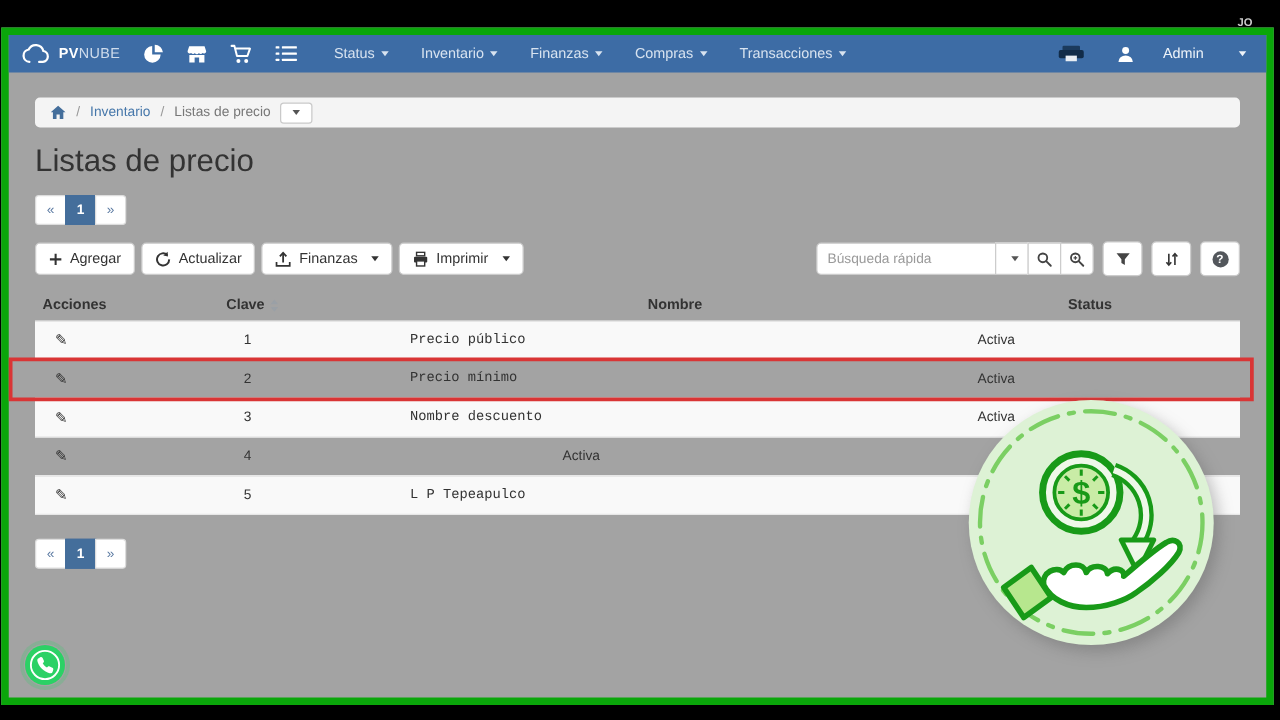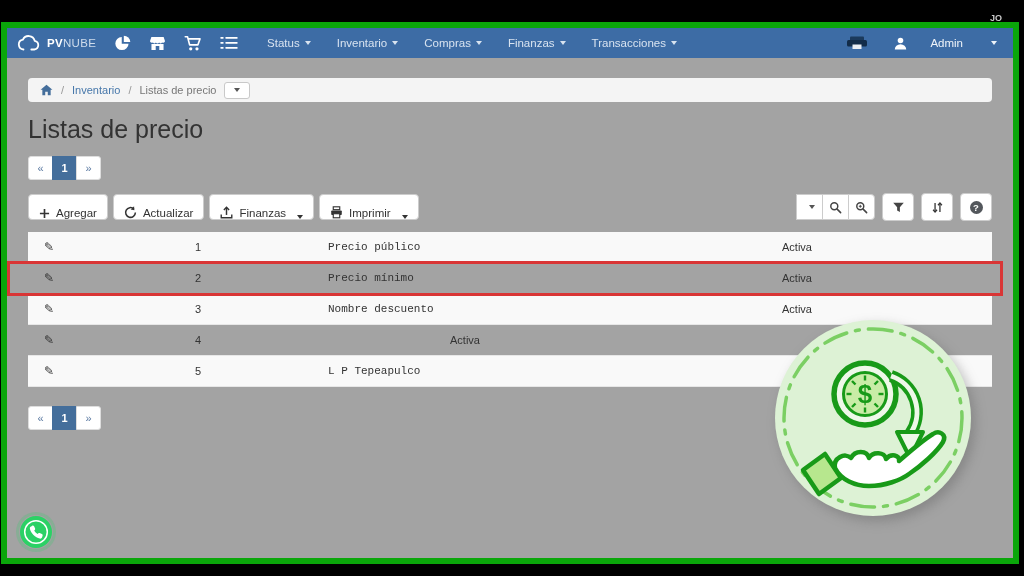--- a/index.html
+++ b/index.html
@@ -38,21 +38,21 @@
   
   .pager{display:inline-flex;margin-bottom:13px;}
   .pager .pg{min-width:23px;height:22px;border:1px solid #ddd;background:#fff;color:#5b7aa2;
     display:flex;align-items:center;justify-content:center;font-size:11px;margin-left:-1px;cursor:pointer;}
   .pager .pg:first-child{border-radius:3px 0 0 3px;margin-left:0;}
   .pager .pg:last-child{border-radius:0 3px 3px 0;}
   .pager .pg.active{background:#446e9b;border-color:#446e9b;color:#fff;font-weight:bold;}
   
   .toolbar{display:flex;align-items:center;margin-bottom:11px;}
   .btn{height:26px;border:1px solid #ccc;border-radius:4px;background:#fff;color:#333;
-    font-size:11.5px;display:flex;align-items:flex-end;gap:6px;padding:0 10px;cursor:pointer;white-space:nowrap;}
+    font-size:11.5px;display:flex;align-items:center;gap:6px;padding:0 10px;cursor:pointer;white-space:nowrap;}
   .btn + .btn{margin-left:5px;}
   .btn svg{flex:0 0 auto;}
   .right-tools{margin-left:auto;display:flex;align-items:center;}
   .search-group{display:flex;align-items:center;}
   .search-input{height:24px;width:126px;border:1px solid #ccc;border-radius:4px 0 0 4px;
     padding:0 8px;font-size:11px;color:#333;outline:none;font-family:"Liberation Sans",sans-serif;}
   .search-input::placeholder{color:#9a9a9a;}
   .gbtn{height:26px;width:27px;border:1px solid #ccc;background:#fff;margin-left:-1px;
     display:flex;align-items:center;justify-content:center;cursor:pointer;color:#555;box-sizing:border-box;}
   .gbtn.last{border-radius:0 4px 4px 0;}
@@ -134,25 +134,25 @@
     <div class="nav-menus">
       <span class="nav-menu">
           <span>Status</span>
           <span class="caret"></span>
         </span>
       <span class="nav-menu">
           <span>Inventario</span>
           <span class="caret"></span>
         </span>
       <span class="nav-menu">
+          <span>Finanzas</span>
+          <span class="caret"></span>
+        </span>
+      <span class="nav-menu">
           <span>Compras</span>
-          <span class="caret"></span>
-        </span>
-      <span class="nav-menu">
-          <span>Finanzas</span>
           <span class="caret"></span>
         </span>
       <span class="nav-menu">
           <span>Transacciones</span>
           <span class="caret"></span>
         </span>
     </div>
 
     <div class="nav-right">
       <span style="display:flex;">
@@ -228,20 +228,21 @@
             <rect x="4" y="1" width="8" height="3.5" fill="none" stroke="#333" stroke-width="1.4"></rect>
             <rect x="1.5" y="5.5" width="13" height="5.5" rx="1" fill="#333"></rect>
             <rect x="4" y="9.5" width="8" height="5" fill="#fff" stroke="#333" stroke-width="1.4"></rect>
           </svg>
         <span>Imprimir</span>
         <span class="caret"></span>
       </button>
 
       <div class="right-tools">
         <div class="search-group">
+          <input class="search-input" type="text" placeholder="Búsqueda rápida" style="">
           <span class="gbtn">
               <span class="caret"></span>
             </span>
           <span class="gbtn">
             <svg width="13" height="13" viewBox="0 0 16 16">
                 <circle cx="6.5" cy="6.5" r="4.3" fill="none" stroke="#444" stroke-width="1.8"></circle>
                 <path d="M10,10 L14.3,14.3" stroke="#444" stroke-width="1.9" stroke-linecap="round"></path>
               </svg>
           </span>
           <span class="gbtn last">
@@ -266,20 +267,32 @@
             </svg>
         </span>
         <span class="sbtn">
           <span class="help-dot">?</span>
         </span>
       </div>
     </div>
 
     
     <div>
+      <div class="grid-head">
+        <div class="h-acc">Acciones</div>
+        <div class="h-clave">
+          <span>Clave</span>
+          <svg width="7" height="11" viewBox="0 0 8 12" fill="#9aa0a6">
+              <path d="M4,0.5 L7.5,4.8 H0.5 Z"></path>
+              <path d="M4,11.5 L7.5,7.2 H0.5 Z"></path>
+            </svg>
+        </div>
+        <div class="h-nombre">Nombre</div>
+        <div class="h-status">Status</div>
+      </div>
 
       <div class="grid-row striped">
         <div class="c-acc"><button class="pencil">✎</button></div>
         <div class="c-clave">1</div>
         <div class="c-nombre">Precio público</div>
         <div class="c-status">Activa</div>
       </div>
 
       <div class="grid-row">
         <div class="red-frame"></div>

